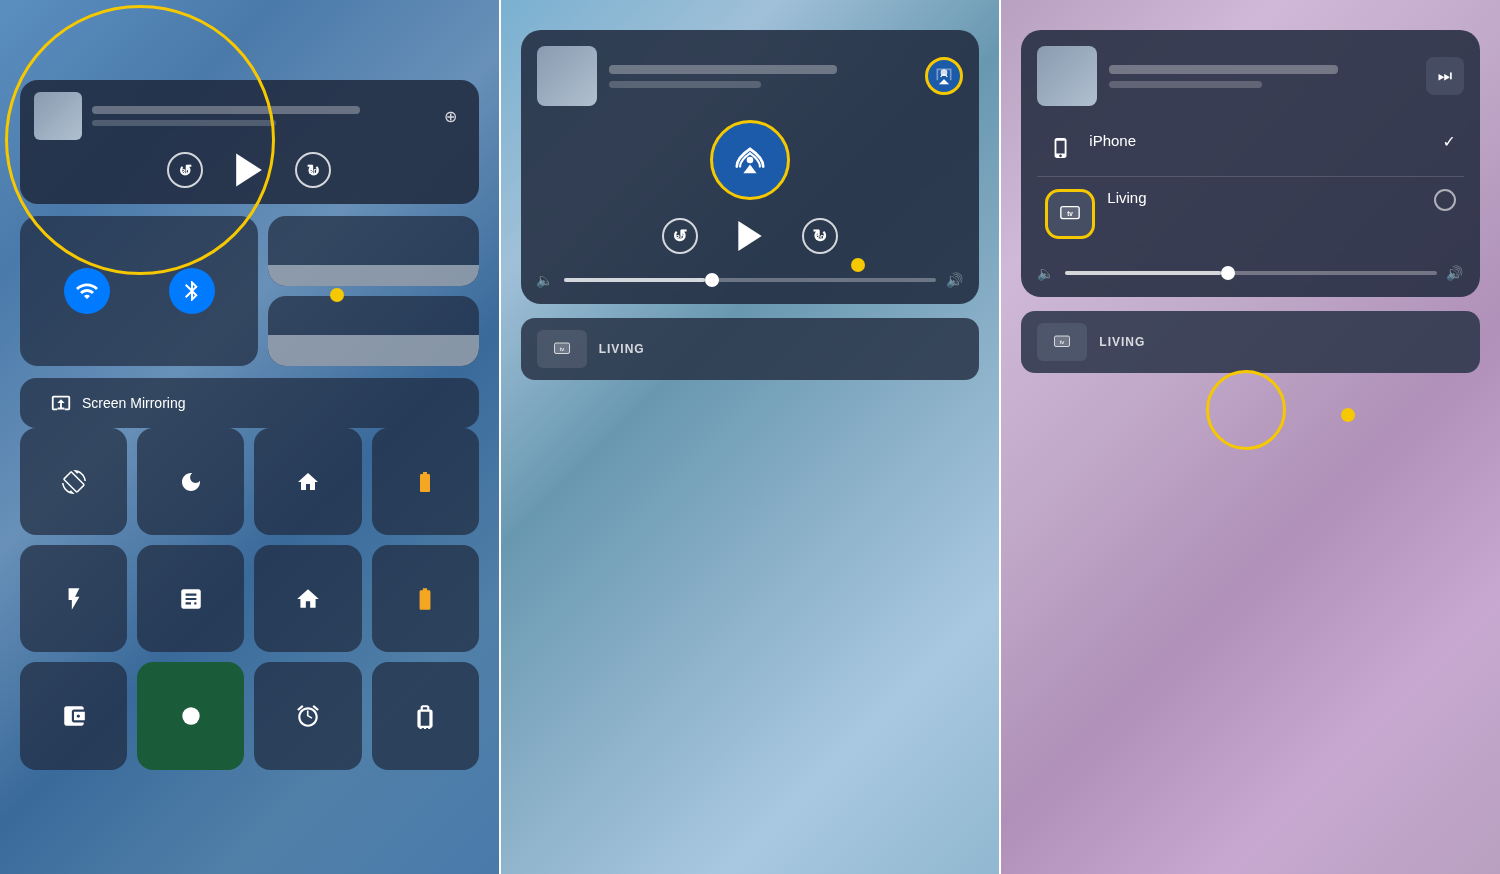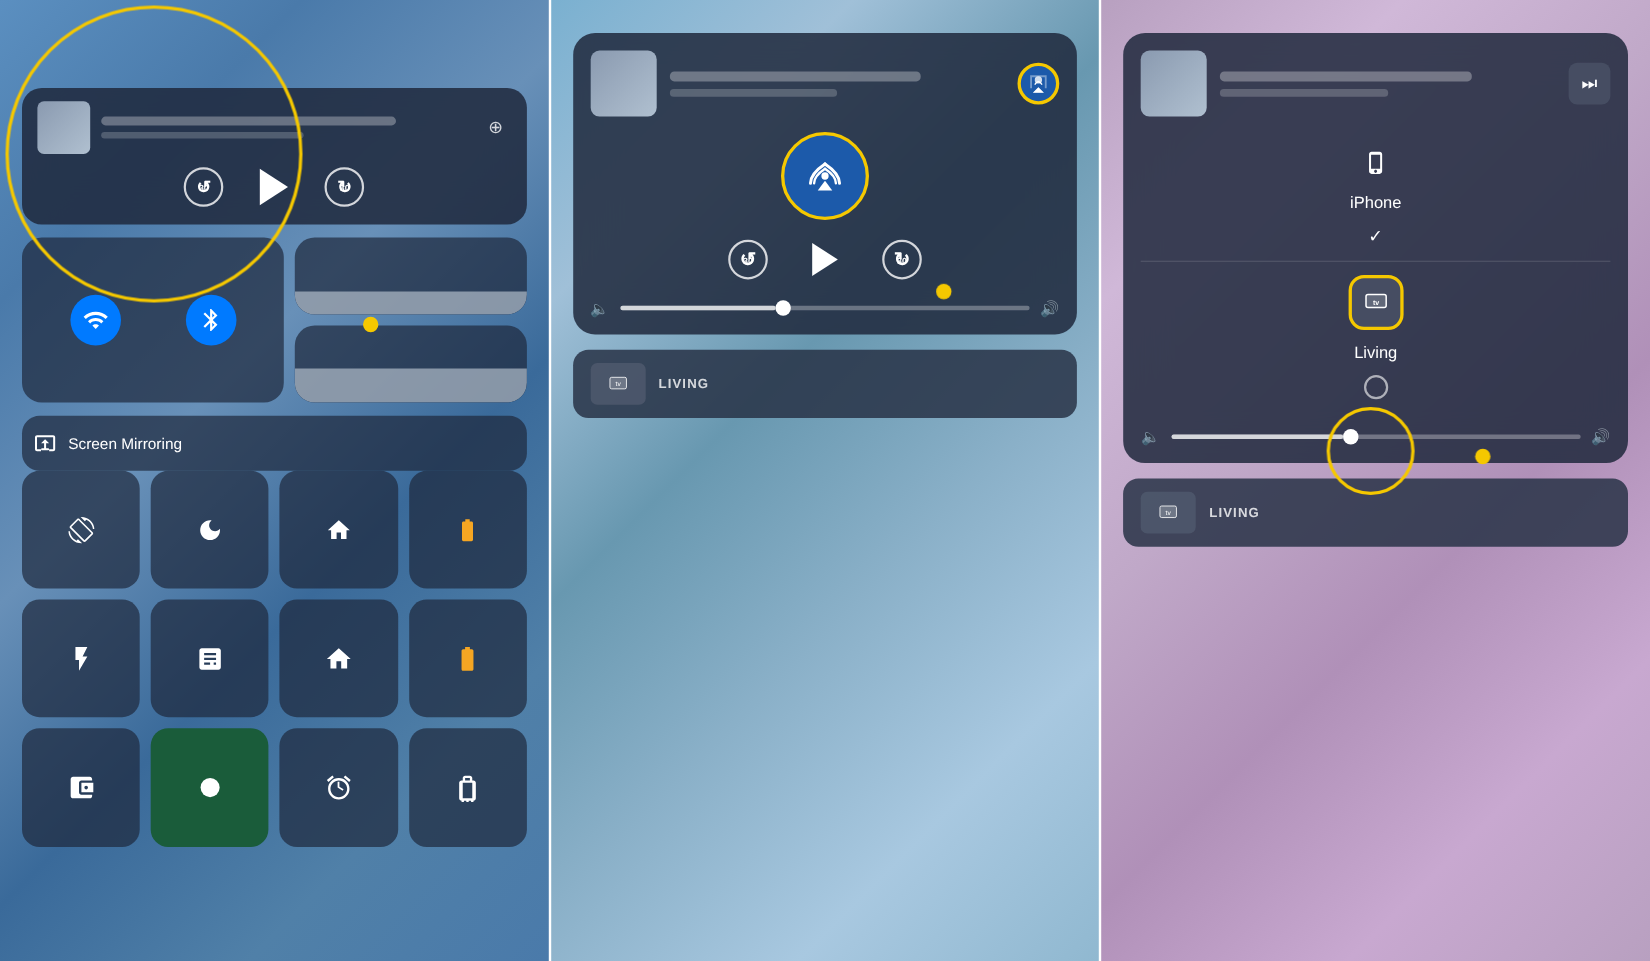--- a/index.html
+++ b/index.html
@@ -232,21 +232,21 @@
       width: 24px;
       height: 24px;
     }
 
     .screen-mirror-btn {
       background: rgba(30, 40, 60, 0.7);
       border-radius: 16px;
       display: flex;
       align-items: center;
       gap: 10px;
-      padding: 14px 10px;
+      padding: 14px 30px;
       cursor: pointer;
       color: white;
     }
 
     
     .bottom-grid {
       display: grid;
       grid-template-columns: repeat(4, 1fr);
       gap: 10px;
     }
@@ -473,25 +473,24 @@
       padding: 16px;
       backdrop-filter: blur(20px);
     }
 
     .device-list {
       margin: 14px 0;
     }
 
     .device-row {
       display: flex;
-      align-items: center;
+      align-items: flex-start;
       gap: 12px;
       padding: 12px 8px;
       cursor: pointer;
-      flex-direction: column;
     }
 
     .device-row + .device-row {
       border-top: 1px solid rgba(255,255,255,0.15);
     }
 
     .device-icon {
       width: 32px;
       height: 32px;
       display: flex;

